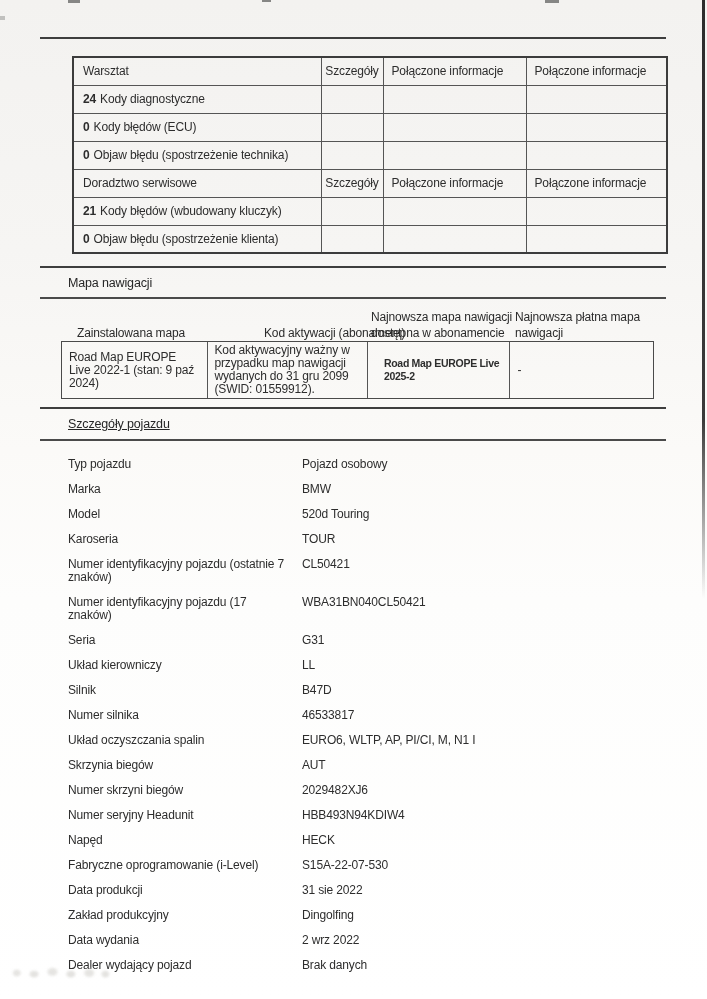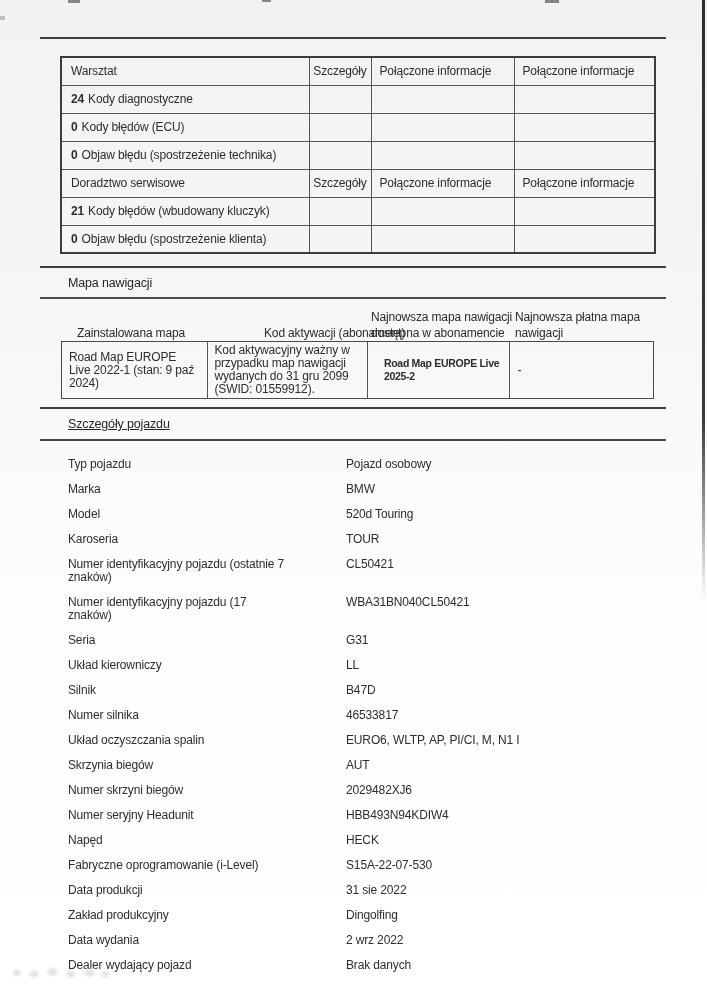--- a/index.html
+++ b/index.html
@@ -30,21 +30,21 @@
   .workshop-table {
     position: absolute; left: 60px; top: 56px; width: 594px;
     border-collapse: collapse; table-layout: fixed;
     font-size: 12px; color: #2d2d2d;
   }
   .workshop-table td {
     border: 1px solid #555;
     height: 28px; vertical-align: middle;
     padding: 0 4px 0 9px; overflow: hidden; white-space: nowrap;
   }
-  .workshop-table { border: 2px solid #3c3c3c; }
+  .workshop-table { border: 2px solid #3c3c3c; margin-left: 12px; }
   .workshop-table .c1 { width: 248px; }
   .workshop-table .c2 { width: 62px; text-align: center; padding: 0 2px; }
   .workshop-table .c3 { width: 143px; padding-left: 8px; }
   .workshop-table .c4 { width: 141px; padding-left: 8px; }
   .workshop-table .cnt { font-weight: 700; margin-right: 4px; }
 
   
   .map-headers { position: absolute; top: 311px; left: 0; width: 707px; height: 30px; }
   .map-headers .mh { position: absolute; bottom: 0; line-height: 16px; font-size: 12px; color: #2b2b2b; }
   .mh1 { left: 77px;  width: 132px; }
@@ -58,21 +58,21 @@
   }
   .map-table .mc { height: 100%; display: flex; flex-direction: column; justify-content: center; line-height: 13px; }
   .map-c1 { width: 146px; border-right: 1px solid #555; padding-left: 7px; padding-right: 6px; }
   .map-c2 { width: 161px; border-right: 1px solid #555; padding-left: 7px; padding-right: 8px; }
   .map-c3 { width: 142px; border-right: 1px solid #555; padding-left: 16px; padding-right: 6px;
             font-size: 10.5px; font-weight: 700; letter-spacing: -0.3px; line-height: 12px; }
   .map-c4 { width: 144px; padding-left: 8px; }
 
   
   .details-list { position: absolute; left: 68px; top: 458px; width: 592px; }
-  .kv-row { display: flex; align-items: flex-start; margin-bottom: 12px; line-height: 13px; gap: 44px; }
+  .kv-row { display: flex; align-items: flex-start; margin-bottom: 12px; line-height: 13px; }
   .kv-label { width: 234px; flex: 0 0 234px; padding-right: 10px; }
   .kv-value { flex: 1; white-space: nowrap; }
 
   
   .watermark {
     position: absolute; left: 6px; top: 962px; width: 108px; height: 22px;
     background:
       radial-gradient(ellipse 7px 6px at 10% 50%, #e3e2df 40%, transparent 70%),
       radial-gradient(ellipse 8px 6px at 26% 55%, #e1e0dd 40%, transparent 70%),
       radial-gradient(ellipse 9px 7px at 43% 45%, #e3e2df 40%, transparent 70%),

